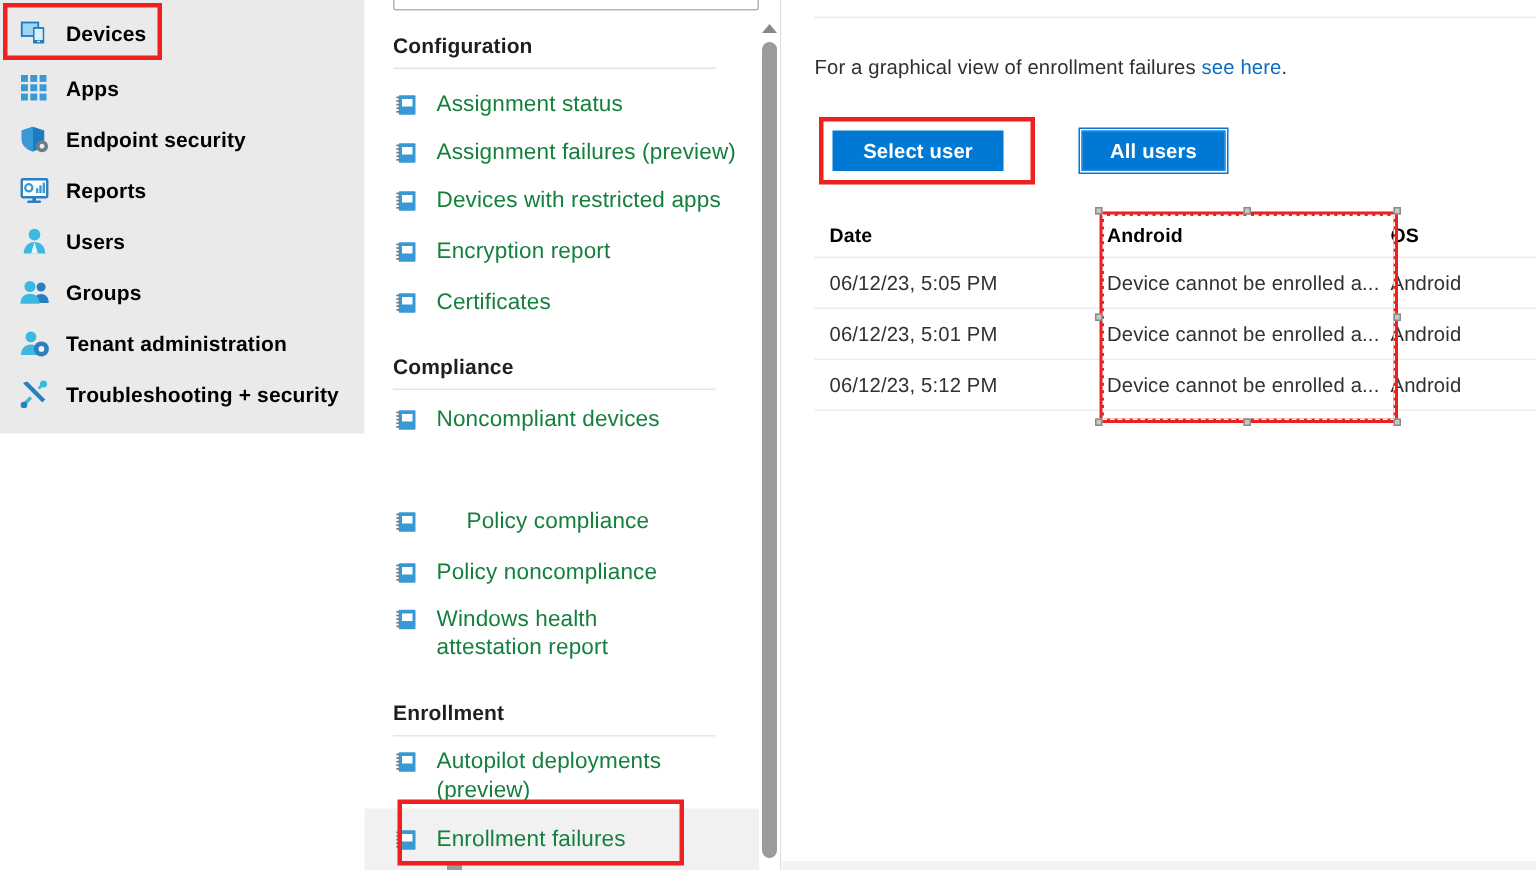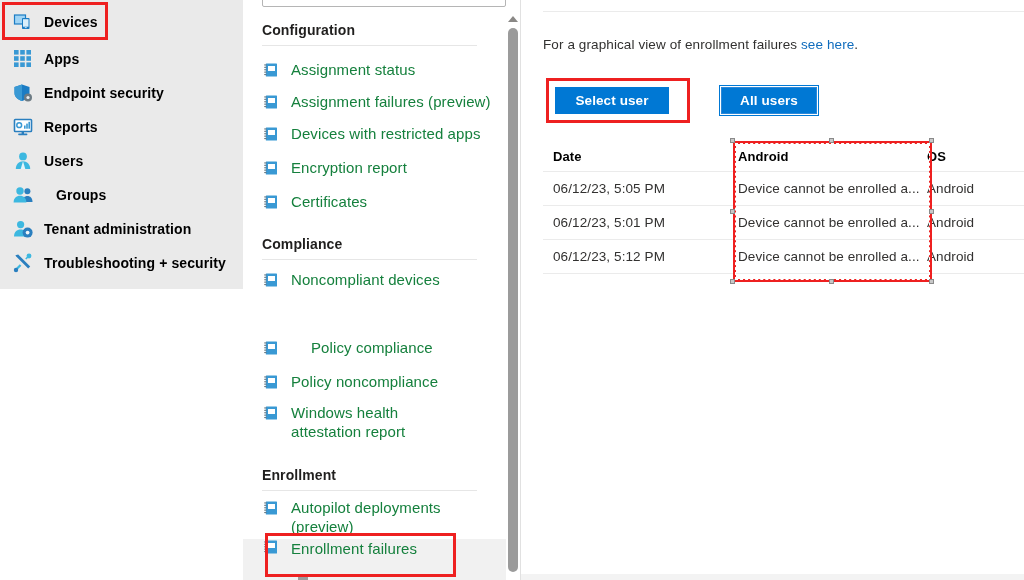--- a/index.html
+++ b/index.html
@@ -368,21 +368,21 @@
     <span class="nav-icon">
       <svg width="20" height="20" viewBox="0 0 20 20">
         <circle cx="10" cy="5.4" r="3.9" fill="#3db8e0"></circle>
         <path d="M2.8 18 C2.8 13.2 6.1 10.3 10 10.3 C13.9 10.3 17.2 13.2 17.2 18 Z" fill="#3db8e0"></path>
         <path d="M10 10.3 L12.3 18 L10 18 L7.7 18 Z" fill="#ffffff" opacity="0.85"></path>
       </svg>
     </span>
     <span class="nav-label">Users</span>
   </div>
 
-  <div class="nav-item" style="top:181px;gap:12px;">
+  <div class="nav-item" style="top:181px;">
     <span class="nav-icon">
       <svg width="20" height="20" viewBox="0 0 20 20">
         <circle cx="14.4" cy="6.3" r="3" fill="#2a7fbf"></circle>
         <path d="M9.3 17 C9.3 13 11.6 11 14.4 11 C17.2 11 19.5 13 19.5 17 Z" fill="#2a7fbf"></path>
         <circle cx="7" cy="6" r="3.7" fill="#3db8e0"></circle>
         <path d="M0.6 17.5 C0.6 13.2 3.4 10.8 7 10.8 C10.6 10.8 13.4 13.2 13.4 17.5 Z" fill="#3db8e0"></path>
       </svg>
     </span>
     <span class="nav-label">Groups</span>
   </div>
@@ -591,21 +591,21 @@
             <rect x="1.2" y="4.8" width="2.4" height="1.1"></rect>
             <rect x="1.2" y="7.2" width="2.4" height="1.1"></rect>
             <rect x="1.2" y="9.6" width="2.4" height="1.1"></rect>
             <rect x="1.2" y="12" width="2.4" height="1.1"></rect>
           </g>
       </svg>
     </span>
     <span class="menu-label" style="width:190px;white-space:normal;">Autopilot deployments (preview)</span>
   </div>
 
-  <div class="menu-item selected" style="top:539px;height:41px;align-items:flex-start;">
+  <div class="menu-item selected" style="top:539px;height:41px;align-items:center;">
     <span class="menu-icon" style="margin-top:0;">
       <svg class="rpt-icon" width="16" height="16" viewBox="0 0 16 16">
         <rect x="2.8" y="1.5" width="11.2" height="13" rx="0.6" fill="#3999d4"></rect>
         <rect x="5" y="4" width="7" height="5" fill="#ffffff"></rect>
         <g fill="#6d7b84">
             <rect x="1.2" y="2.4" width="2.4" height="1.1"></rect>
             <rect x="1.2" y="4.8" width="2.4" height="1.1"></rect>
             <rect x="1.2" y="7.2" width="2.4" height="1.1"></rect>
             <rect x="1.2" y="9.6" width="2.4" height="1.1"></rect>
             <rect x="1.2" y="12" width="2.4" height="1.1"></rect>

